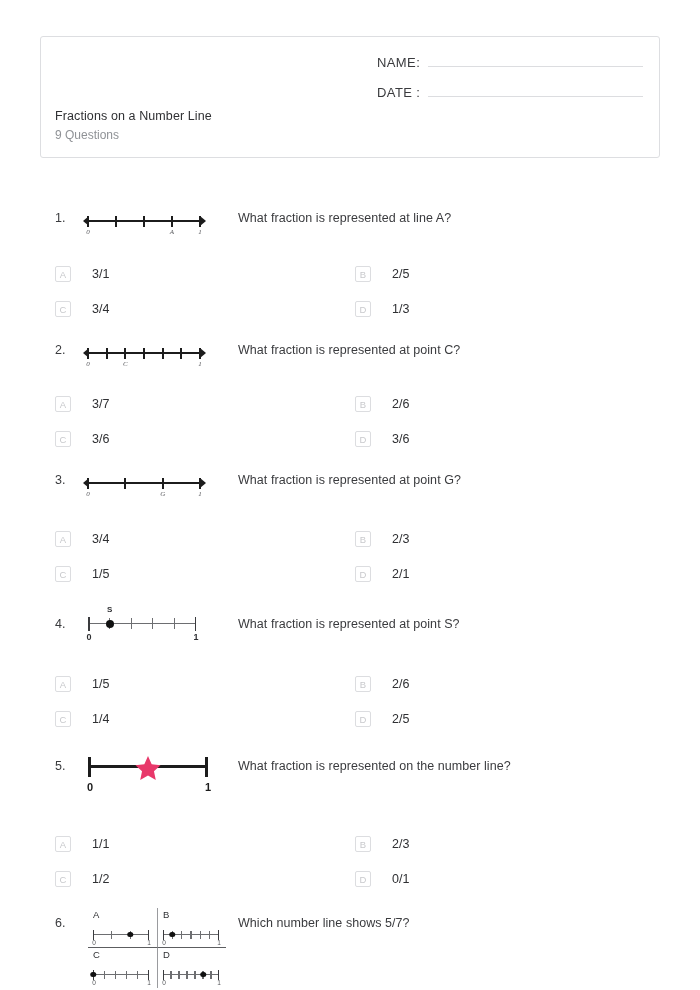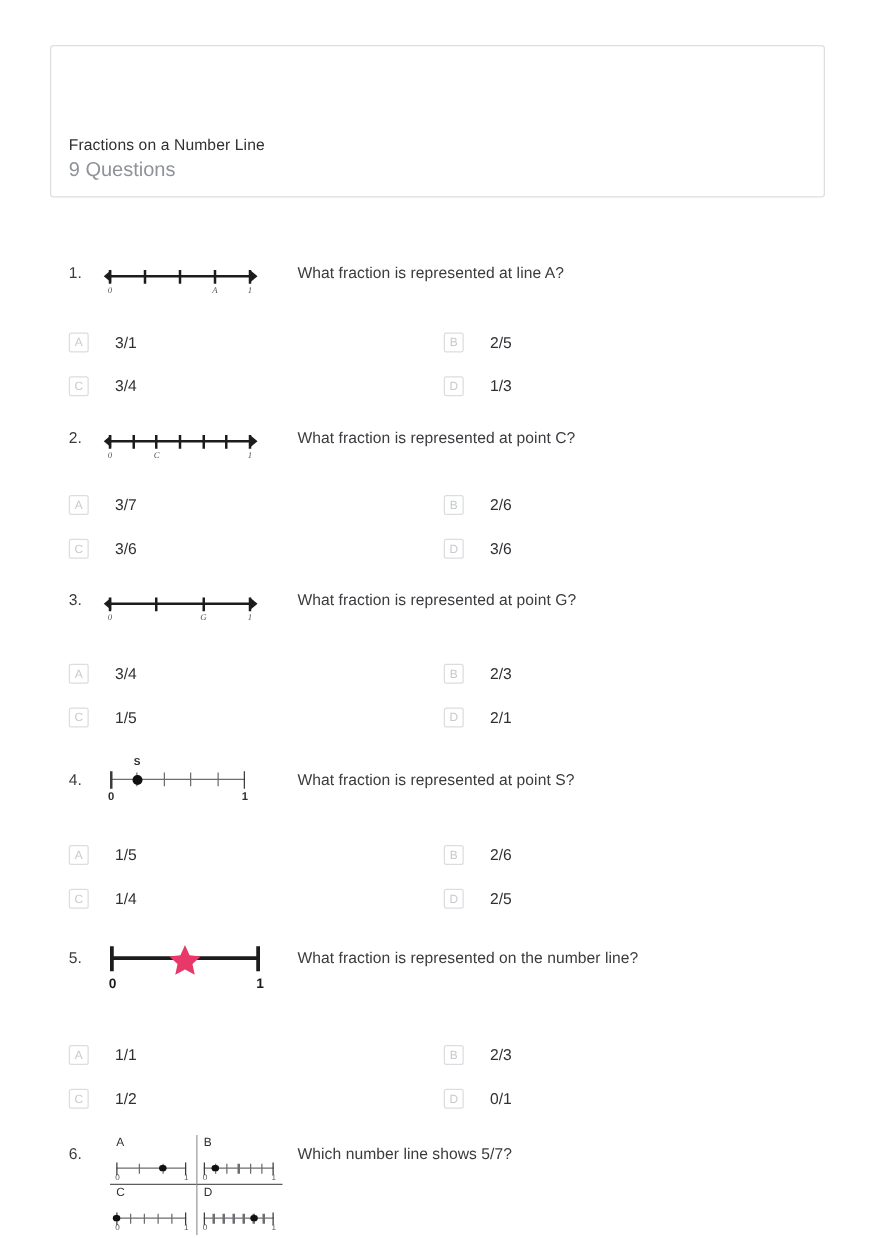--- a/index.html
+++ b/index.html
@@ -42,21 +42,21 @@
     background: #e8386a;
     left: 9px; bottom: 0px;
   }
   .wk-title {
     position: absolute; left: 14px; top: 72px;
     font-size: 12.5px; color: #2f3033;
     letter-spacing: 0.1px;
   }
   .wk-sub {
     position: absolute; left: 14px; top: 91px;
-    font-size: 16px; color: #8f9296; text-align: right;
+    font-size: 12px; color: #8f9296; text-align: right;
   }
   .header-right {
     position: absolute; left: 318px; top: 0px; right: 0; bottom: 0;
     padding: 16px 16px 0 18px;
   }
   .field-row {
     display: flex; align-items: baseline;
     margin-bottom: 13px;
   }
   .field-label {
@@ -223,20 +223,28 @@
 </head>
 <body>
 
 <div class="page">
 
   <div class="header-card">
     <div class="wk-title">Fractions on a Number Line</div>
     <div class="wk-sub">9 Questions</div>
 
     <div class="header-right">
+      <div class="field-row">
+        <span class="field-label">NAME:</span>
+        <span class="field-line"></span>
+      </div>
+      <div class="field-row">
+        <span class="field-label">DATE  :</span>
+        <span class="field-line"></span>
+      </div>
     </div>
   </div>
 
   <div class="q-block" style="top:211px;">
     <span class="q-num">1.</span>
     <div class="q-figure" id="fig0">
         <div class="nl" style="width:126px;height:26px;">
           <div class="axis" style="width:112px;"></div>
           <div class="arrow-l"></div>
           <div class="arrow-r" style="left:112px;"></div>

